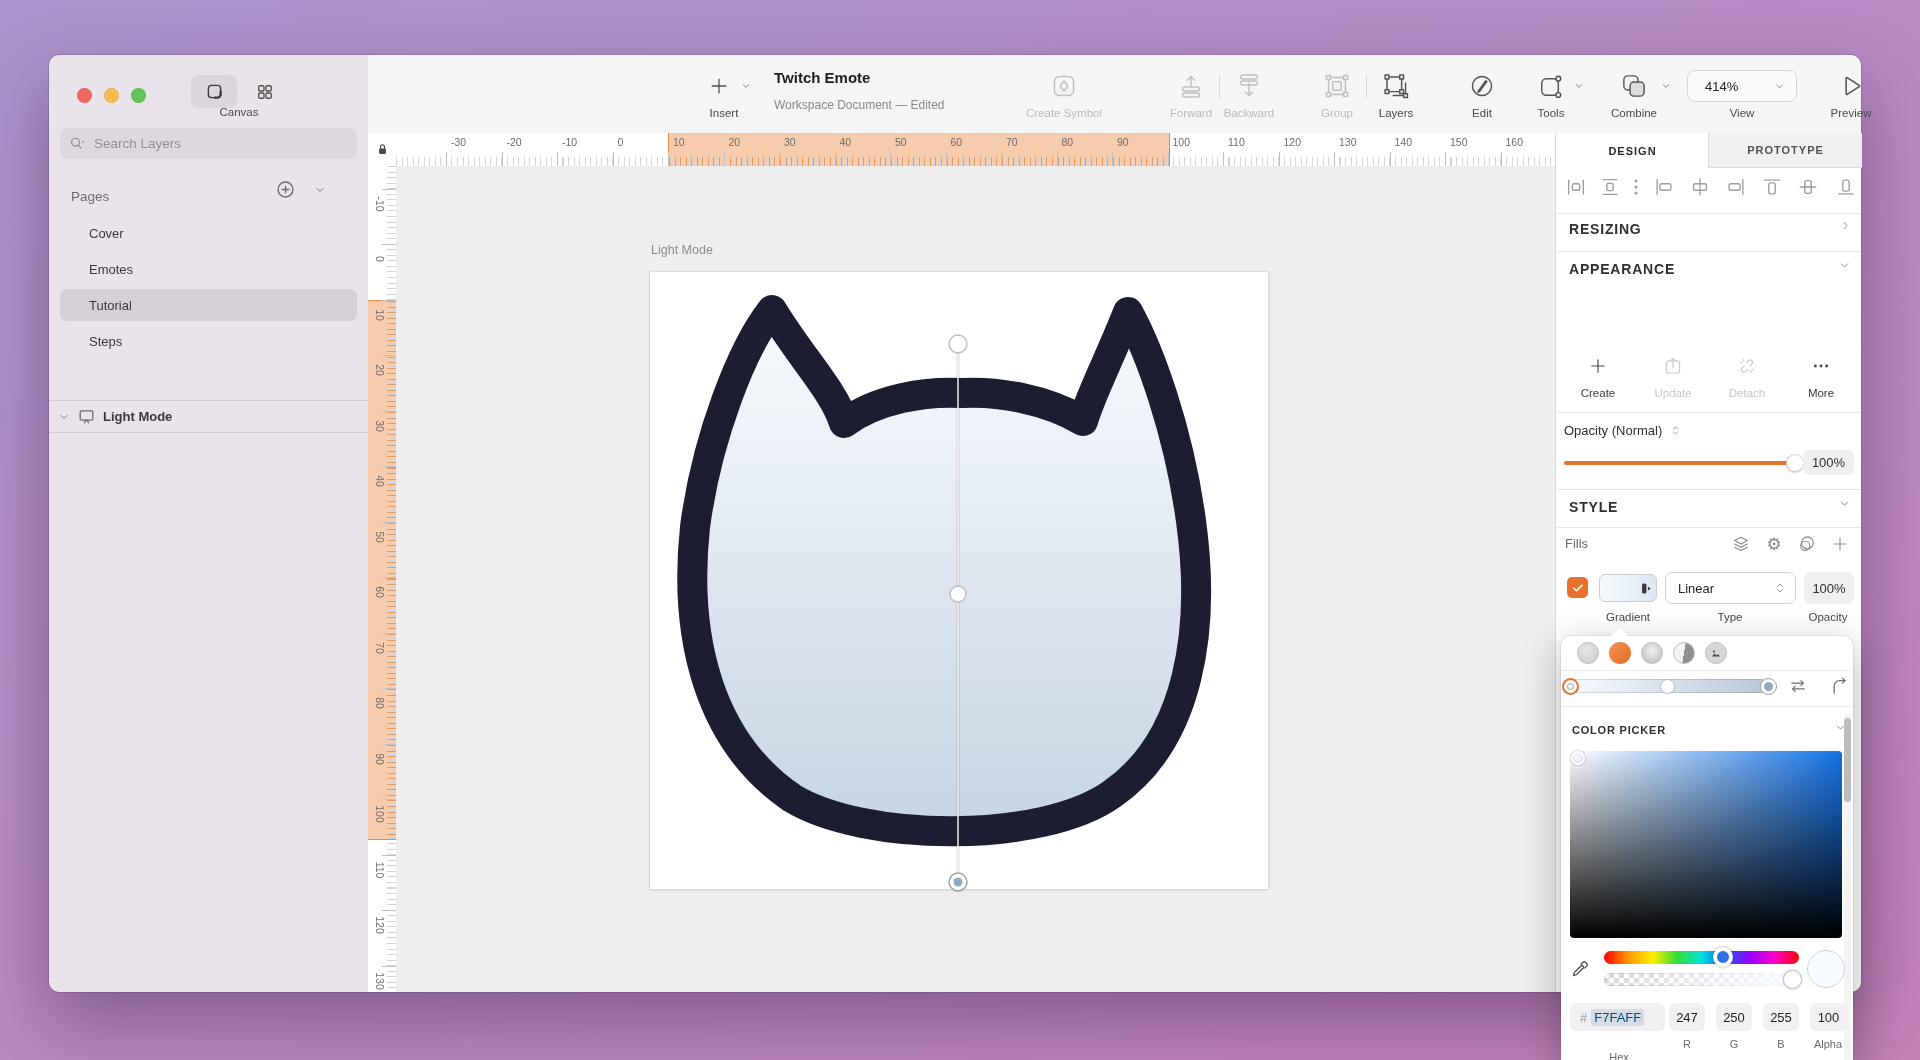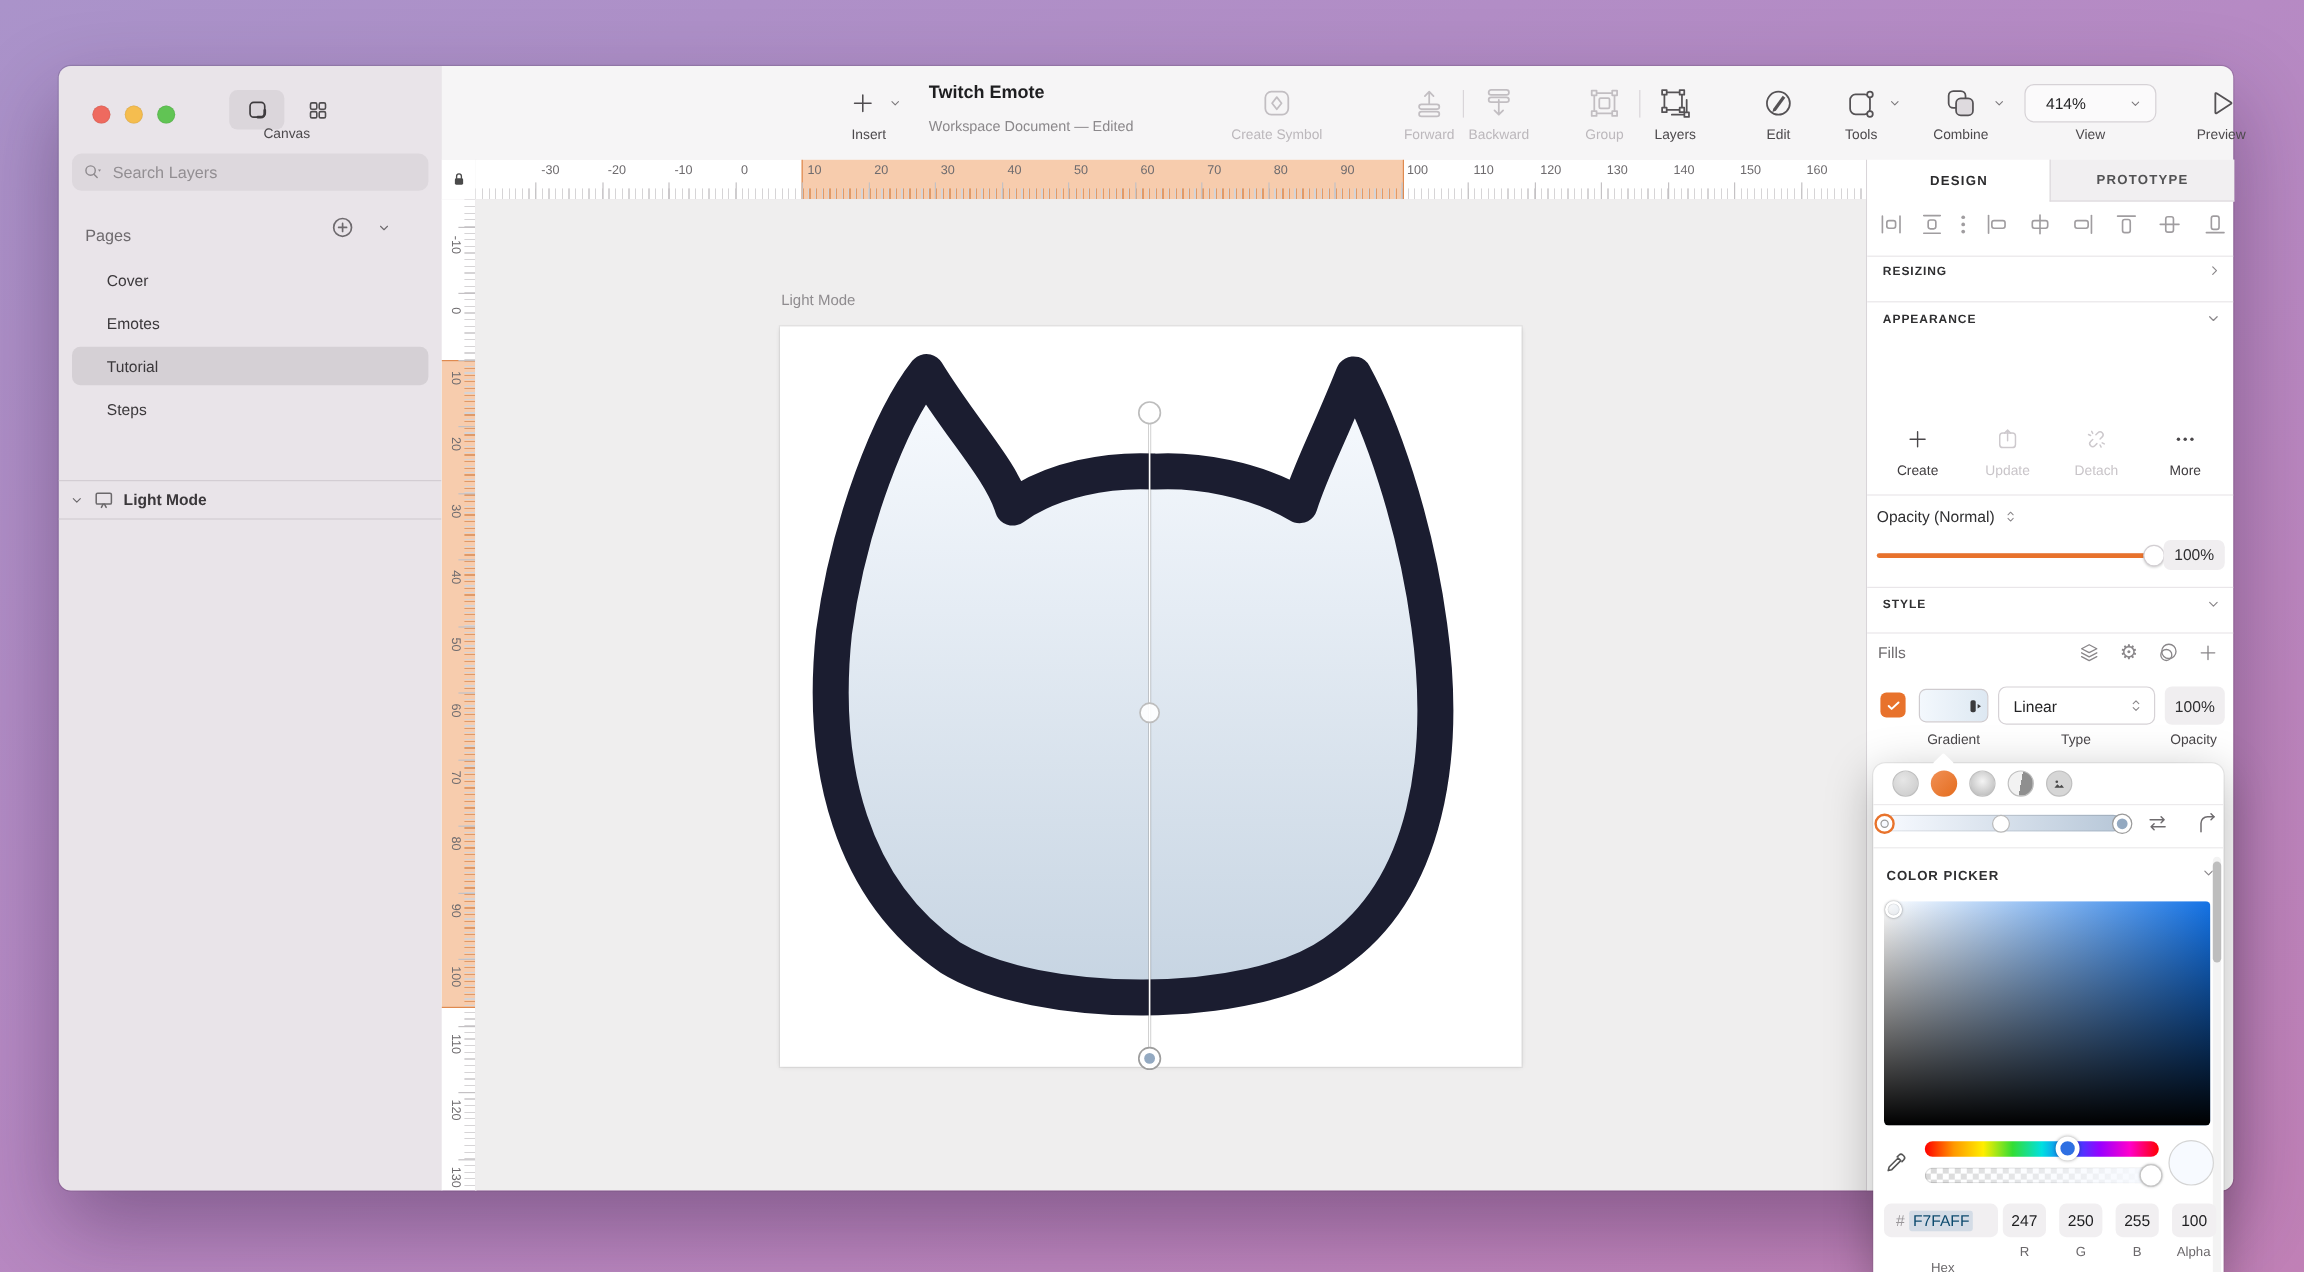--- a/index.html
+++ b/index.html
@@ -66,21 +66,21 @@
   .artboard-label{position:absolute;left:255px;top:77px;font-size:12.5px;color:#8f8c8f;}
   .artboard{position:absolute;left:254px;top:106px;width:618px;height:617px;background:#ffffff;
             box-shadow:0 0 0 1px rgba(0,0,0,.05),0 1px 4px rgba(0,0,0,.10);}
   
   #inspector{position:absolute;left:1506px;top:78px;width:306px;height:859px;background:#fff;
              border-left:1px solid #d9d5d9;border-radius:0 0 10px 0;box-sizing:border-box;}
   .tab{position:absolute;top:0;width:153px;height:35px;display:flex;align-items:center;justify-content:center;
        font-size:11px;font-weight:bold;letter-spacing:1px;color:#2c2c2e;}
   .tab.inactive{background:#f1eff1;border-left:1px solid #ddd9dd;border-bottom:1px solid #ddd9dd;color:#525254;box-sizing:border-box;}
   .insp-hair{position:absolute;left:0;width:305px;height:1px;background:#e9e6e9;}
-  .sec-head{position:absolute;left:13px;font-size:10px;font-weight:bold;letter-spacing:.8px;color:#2f2f31;}
+  .sec-head{position:absolute;left:13px;font-size:14px;font-weight:bold;letter-spacing:.8px;color:#2f2f31;}
   .sec-chev{position:absolute;color:#8a878a;}
   .lstyle-box{position:absolute;left:8px;top:160px;width:289px;height:48px;border:1px solid #d8d4d8;border-radius:9px;
               box-sizing:border-box;display:flex;align-items:center;}
   .lstyle-box .val{font-style:italic;font-size:13.5px;color:#333;margin-left:17px;}
   .act-icon{position:absolute;transform:translate(-50%,-50%);top:233px;}
   .act-label{position:absolute;transform:translateX(-50%);top:254px;font-size:11.5px;color:#3f3c3f;white-space:nowrap;}
   .act-label.dis{color:#c9c5c9;}
   .opacity-row{position:absolute;left:8px;top:290px;display:flex;align-items:center;font-size:13px;color:#2f2f31;}
   .slider-track{position:absolute;left:8px;top:328px;width:232px;height:4px;border-radius:2px;background:#e6e3e6;}
   .slider-fill{position:absolute;left:0;top:0;height:4px;border-radius:2px;background:#e8722c;width:224px;}

